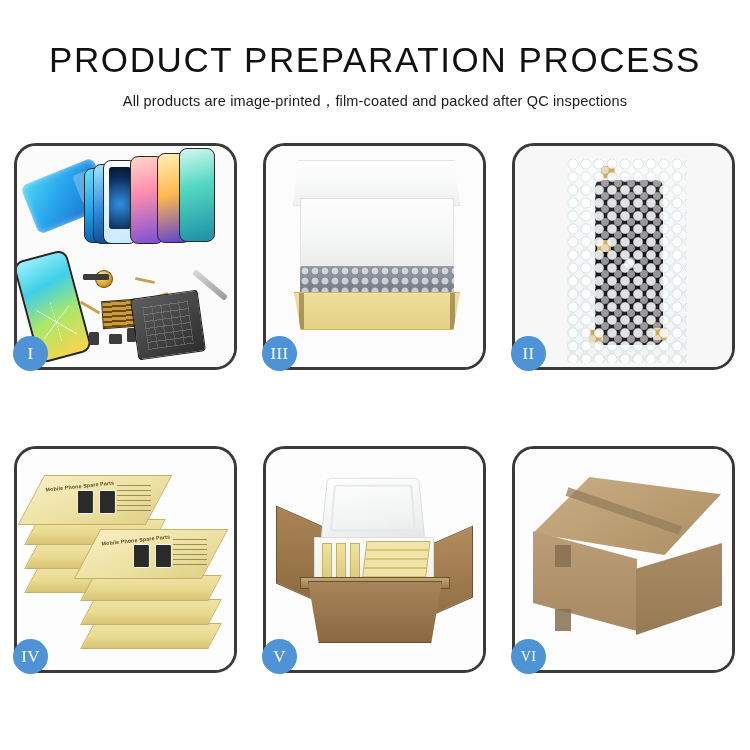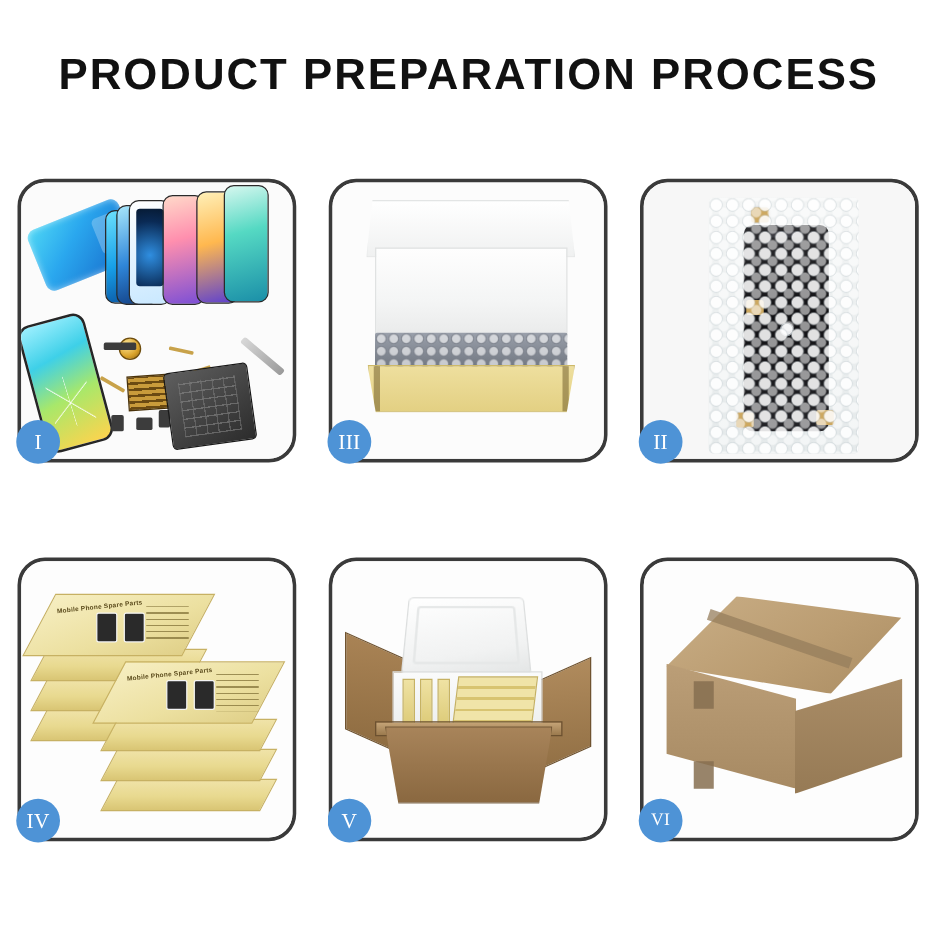--- a/index.html
+++ b/index.html
@@ -18,21 +18,21 @@
     height: 750px;
     background: #ffffff;
   }
 
   
   .header { position: absolute; top: 0; left: 0; width: 750px; text-align: center; }
 
   .page-title {
     margin-top: 42px;
     font-size: 35px;
-    font-weight: 700;
+    font-weight: 400;
     letter-spacing: 1.6px;
     color: #111111;
     line-height: 1.05;
     font-family: "Liberation Sans", "DejaVu Sans", sans-serif;
   }
 
   .page-subtitle {
     margin-top: 13px;
     font-size: 14.5px;
     font-weight: 400;
@@ -351,20 +351,21 @@
     background: rgba(134,110,80,.85);
   }
 </style>
 </head>
 <body>
 
 <div id="page">
 
   <div class="header">
     <div class="page-title">PRODUCT PREPARATION PROCESS</div>
+    <div class="page-subtitle">All products are image-printed，film-coated and packed after QC inspections</div>
   </div>
 
   <div class="grid">
 
     <div class="panel">
       <div class="panel-inner p1">
         <div class="bluepanel"></div>
         <div class="scr scr1"></div>
         <div class="scr scr2"></div>
         <div class="scr scr3"></div>

